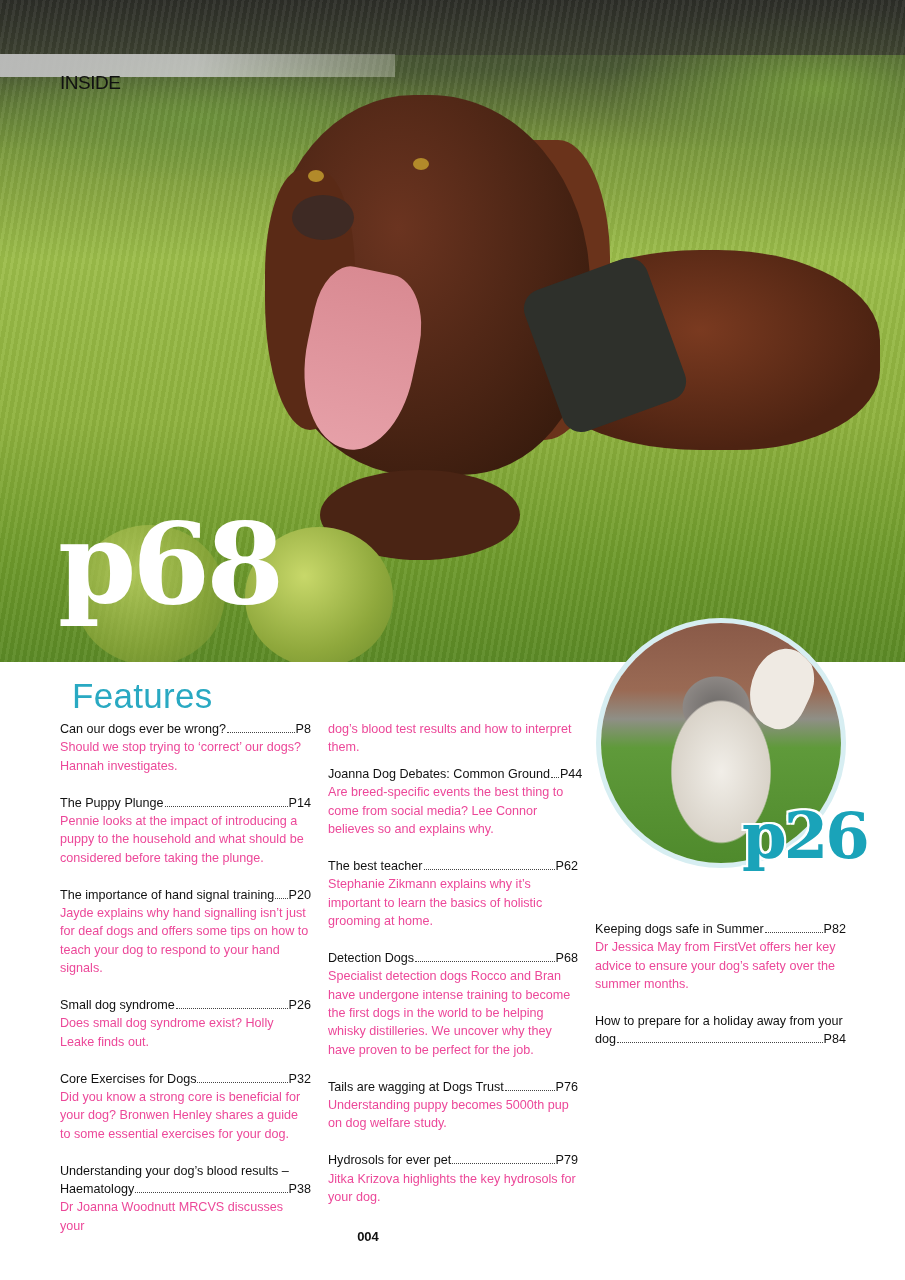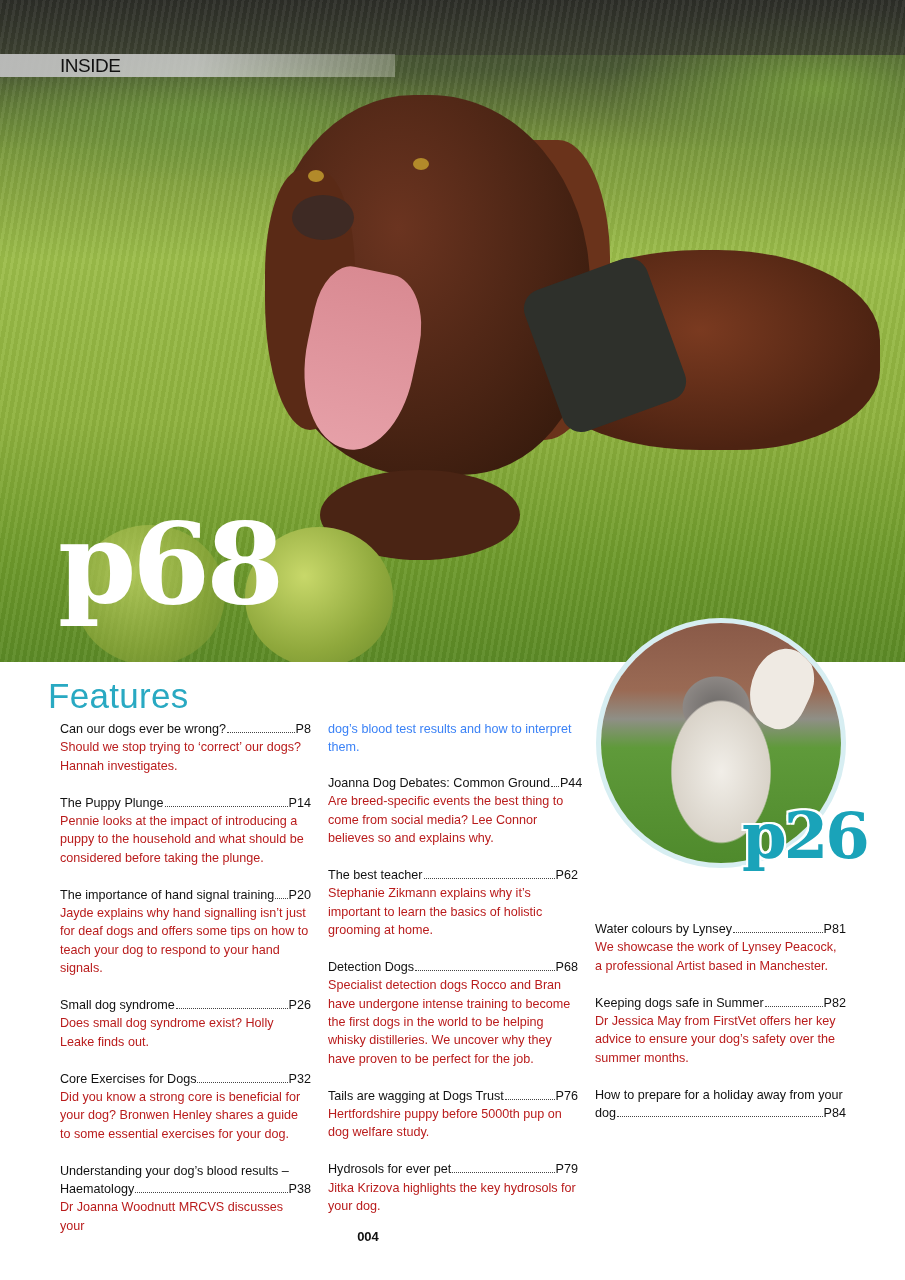--- a/index.html
+++ b/index.html
@@ -28,51 +28,51 @@
   .hero .tongue { position:absolute; left:305px; top:270px; width:110px; height:180px;
           background: linear-gradient(180deg,#d98a92,#e6a0a8); border-radius:30% 40% 50% 60%; transform:rotate(12deg); }
   .hero .harness { position:absolute; left:540px; top:270px; width:130px; height:150px;
           background:#2e302b; border-radius:20px; transform:rotate(-20deg); }
   .hero .ball { position:absolute; border-radius:50%;
           background: radial-gradient(circle at 40% 35%, #c8d86a, #8fa83c 60%, #6a8a2a); }
   .hero .paw { position:absolute; left:320px; top:470px; width:200px; height:90px; background:#4a2414; border-radius:50%; }
 
   .inside-band { position:absolute; left:0; top:54px; width:395px; height:23px;
           background: linear-gradient(90deg, rgba(190,190,190,0.95) 0, rgba(205,205,205,0.85) 50%, rgba(220,220,210,0.35) 100%); }
-  .inside-label { position:absolute; left:60px; top:55px; font-size:19px; color:#111; letter-spacing:-0.5px; }
+  .inside-label { position:absolute; left:60px; top:72px; font-size:19px; color:#111; letter-spacing:-0.5px; }
 
   .p68 { position:absolute; left:58px; top:508px; font-family:"DejaVu Serif", serif; font-weight:bold;
          font-size:112px; color:#ffffff; letter-spacing:-4px; line-height:1; }
 
   
   .inset-circle { position:absolute; left:596px; top:618px; width:250px; height:250px; border-radius:50%;
           border:5px solid #d7eef2; box-sizing:border-box; overflow:hidden; background:#fff; }
   .inset-photo { position:absolute; inset:0;
           background:
             radial-gradient(ellipse 70px 100px at 50% 62%, #f1eee8, #d9d3c9 70%, transparent 72%),
             radial-gradient(ellipse 55px 50px at 48% 35%, #6d6a68, #8c8784 60%, transparent 62%),
             linear-gradient(180deg, #8a5a48 0%, #9a6a54 28%, #8f8f86 40%, #5f9a3a 52%, #4f8a2c 100%); }
   .inset-tail { position:absolute; left:150px; top:25px; width:60px; height:80px; background:#efeae3; border-radius:50% 50% 40% 60%; transform:rotate(25deg); }
   .p26 { position:absolute; left:742px; top:804px; font-family:"DejaVu Serif", serif; font-weight:bold;
          font-size:64px; color:#1aa3b9; letter-spacing:-3px; line-height:1;
          text-shadow: 2px 2px 0 #fff, -2px -2px 0 #fff, 2px -2px 0 #fff, -2px 2px 0 #fff; }
 
   
-  .features-title { position:absolute; left:48px; top:676px; font-size:35px; color:#29a9c2; font-weight:normal; letter-spacing:0.3px; }
+  .features-title { position:absolute; left:72px; top:676px; font-size:35px; color:#29a9c2; font-weight:normal; letter-spacing:0.3px; }
   .col { position:absolute; font-size:12.6px; line-height:18.4px; color:#333; }
   .col1 { left:60px; top:720px; width:251px; }
   .col2 { left:328px; top:720px; width:250px; }
   .col3 { left:595px; top:920px; width:251px; }
   .entry { margin-bottom:18.4px; }
   .entry-head { display:flex; align-items:baseline; color:#111; font-weight:500; }
   .entry-head .t { white-space:nowrap; }
   .entry-head .dots { flex:1; border-bottom:1.5px dotted #444; margin:0 1px 3px 1px; min-width:8px; }
   .entry-head .pg { white-space:nowrap;text-align:right; }
-  .desc { color:#b91c1c; }
-  .cont { color:#3b82f6; margin-bottom:17px; }
+  .desc { color:#ec4899; }
+  .cont { color:#ec4899; margin-bottom:8px; }
 
   .page-num { position:absolute; left:0; width:736px; top:1229px; text-align:center; font-weight:bold; font-size:13px; color:#111; }
 </style>
 </head>
 <body>
 
 <div class="hero">
   <div class="fence"></div>
   <div class="grass-streaks"></div>
   <div class="dog-body"></div>
@@ -181,43 +181,35 @@
         <span class="pg">P68</span>
       </div>
     <div class="desc">Specialist detection dogs Rocco and Bran have undergone intense training to become the first dogs in the world to be helping whisky distilleries. We uncover why they have proven to be perfect for the job.</div>
   </div>
   <div class="entry">
     <div class="entry-head">
         <span class="t">Tails are wagging at Dogs Trust</span>
         <span class="dots"></span>
         <span class="pg">P76</span>
       </div>
-    <div class="desc">Hertfordshire puppy before 5000th pup on dog welfare study.</div>
+    <div class="desc">Understanding puppy becomes 5000th pup on dog welfare study.</div>
   </div>
   <div class="entry">
     <div class="entry-head">
         <span class="t">Hydrosols for ever pet</span>
         <span class="dots"></span>
         <span class="pg">P79</span>
       </div>
     <div class="desc">Jitka Krizova highlights the key hydrosols for your dog.</div>
   </div>
 </div>
 
 <div class="col col3">
   <div class="entry">
     <div class="entry-head">
-        <span class="t">Water colours by Lynsey</span>
-        <span class="dots"></span>
-        <span class="pg">P81</span>
-      </div>
-    <div class="desc">We showcase the work of Lynsey Peacock, a professional Artist based in Manchester.</div>
-  </div>
-  <div class="entry">
-    <div class="entry-head">
         <span class="t">Keeping dogs safe in Summer</span>
         <span class="dots"></span>
         <span class="pg">P82</span>
       </div>
     <div class="desc">Dr Jessica May from FirstVet offers her key advice to ensure your dog’s safety over the summer months.</div>
   </div>
   <div class="entry">
     <div class="entry-head">
         <span class="t">How to prepare for a holiday away from your</span>
       </div>

